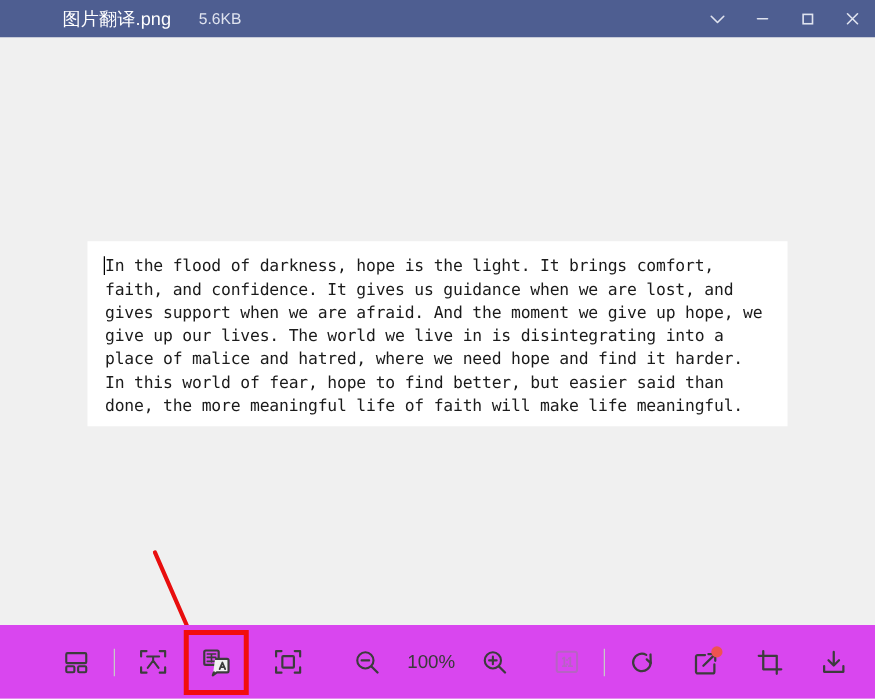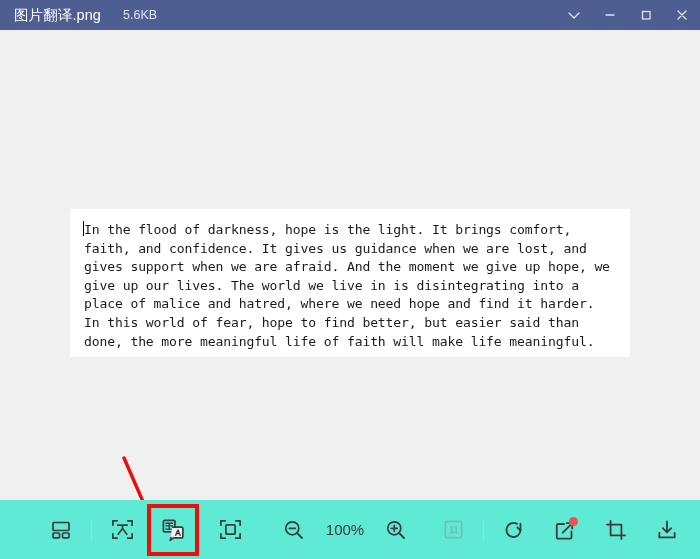--- a/index.html
+++ b/index.html
@@ -23,20 +23,21 @@
     display: flex;
     align-items: center;
     padding: 0 0 0 14px;
     position: relative;
   }
   .title-file {
     color: #ffffff;
     font-size: 14.5px;
     letter-spacing: 0.1px;
     white-space: nowrap;
+    margin-left: 36px;
   }
   .title-size {
     color: #dfe3ef;
     font-size: 12.5px;
     margin-left: 22px;
     white-space: nowrap;
   }
   .win-controls {
     position: absolute;
     right: 0;
@@ -56,21 +57,20 @@
   .win-btn svg { display: block; }
 
   
   .canvas {
     position: absolute;
     left: 0;
     top: 30px;
     width: 700px;
     height: 470px;
     background: #f0f0f0;
-    margin-top: 16px;
   }
 
   .doc-card {
     position: absolute;
     left: 70px;
     top: 163px;
     width: 560px;
     height: 148px;
     background: #ffffff;
     padding: 12px 14px 10px 14px;
@@ -104,21 +104,21 @@
     pointer-events: none;
   }
 
   
   .toolbar {
     position: absolute;
     left: 0;
     top: 500px;
     width: 700px;
     height: 59px;
-    background: #5eead4;
+    background: #d946ef;
     display: flex;
     align-items: center;
     padding-left: 40px;
   }
 
   .tb-btn {
     width: 42px;
     height: 42px;
     display: flex;
     align-items: center;

